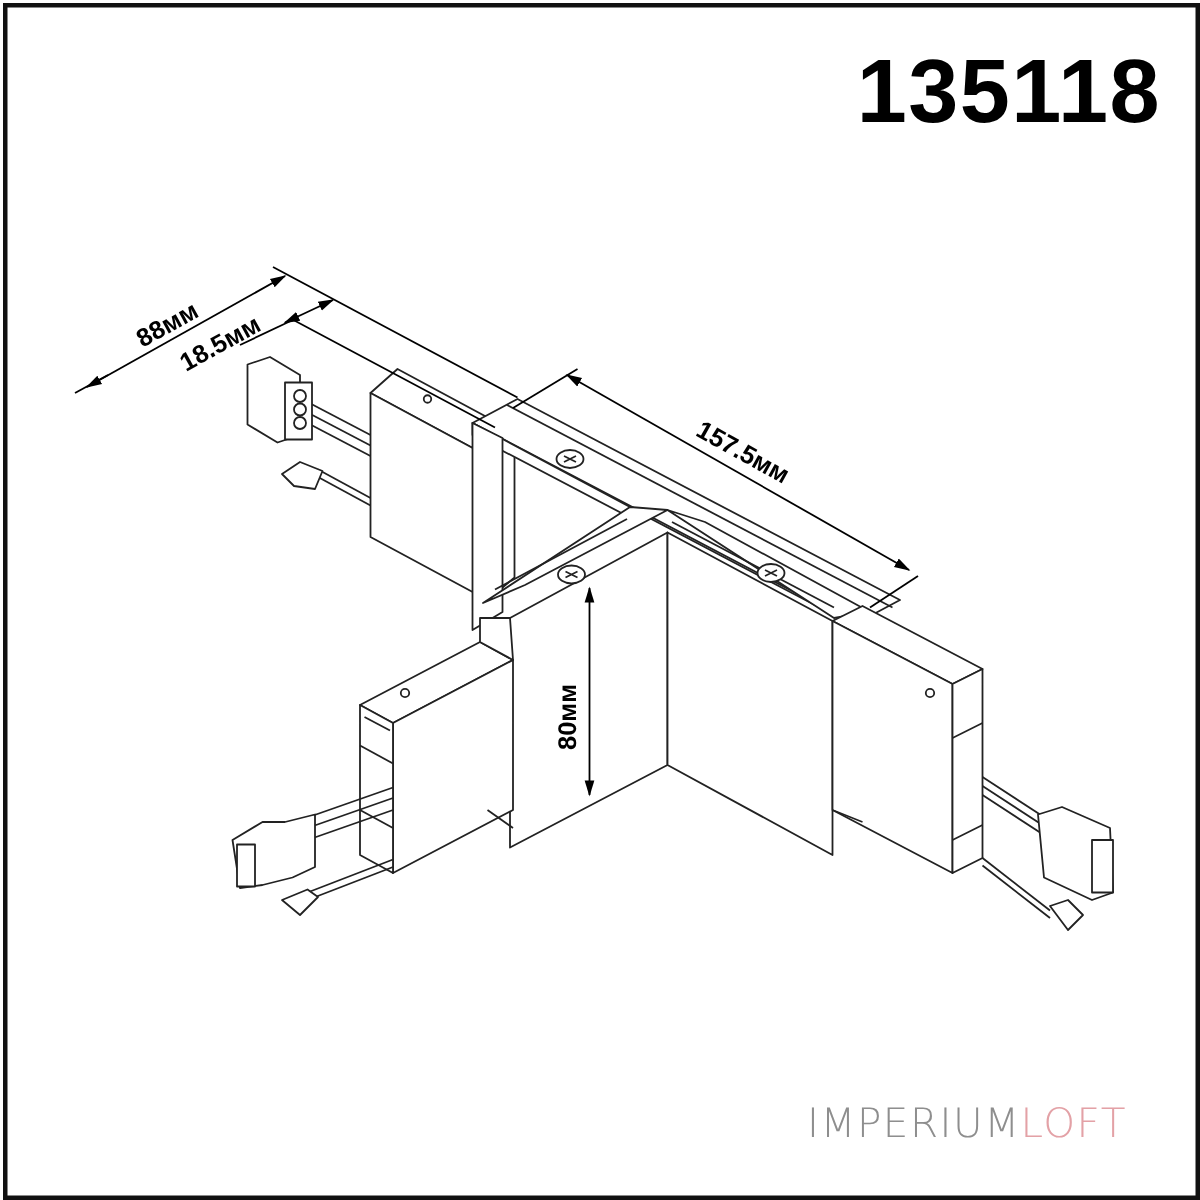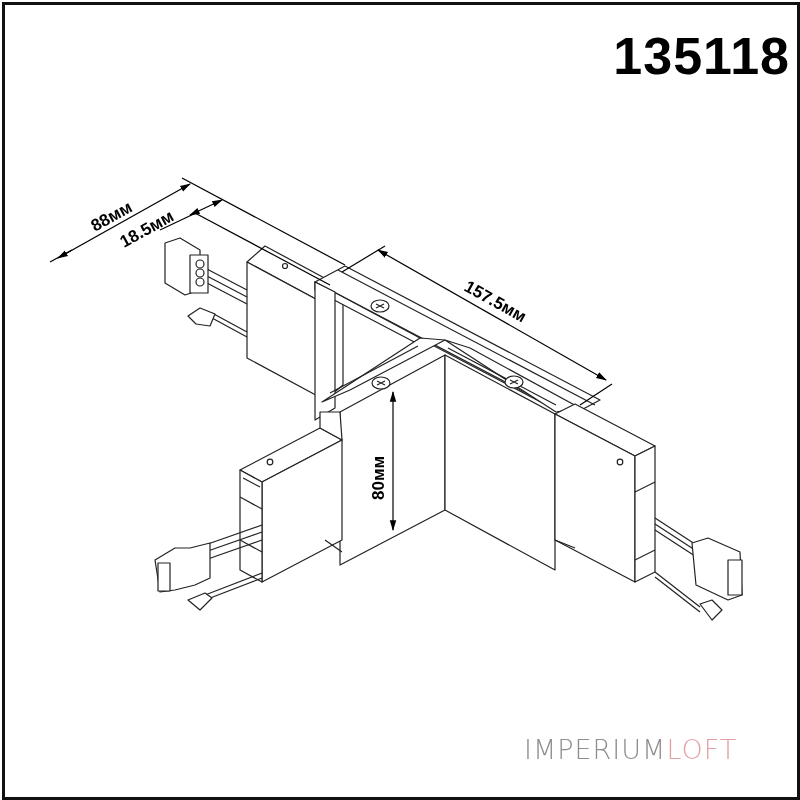--- a/index.html
+++ b/index.html
@@ -1,19 +1,19 @@
 <!DOCTYPE html>
 <html><head>
   <meta charset="utf-8">
   <style>
     html, body { margin: 0; padding: 0; background: #ffffff; }
     body { width: 800px; height: 800px; position: relative; overflow: hidden; font-family: "Liberation Sans", sans-serif; }
     .frame { position: absolute; left: 2px; top: 2px; width: 792px; height: 792px; border: 3px solid #111111; box-sizing: content-box; }
-    .article { position: absolute; right: 10px; top: 26px; font-family: "Liberation Sans", sans-serif; font-weight: bold; font-size: 52px; color: #000; letter-spacing: 1px; }
-    .brand { position: absolute; left: 524px; top: 734px; font-family: "DejaVu Sans", sans-serif; font-size: 27px; letter-spacing: 1px; font-weight: 300; }
+    .article { position: absolute; right: 26px; top: 26px; font-family: "Liberation Sans", sans-serif; font-weight: bold; font-size: 60px; color: #000; letter-spacing: 1px; }
+    .brand { position: absolute; left: 538px; top: 734px; font-family: "DejaVu Sans", sans-serif; font-size: 27px; letter-spacing: 1px; font-weight: 300; }
     .brand .b1 { color: #8e8e8e; }
     .brand .b2 { color: #e3a1a6; }
     svg.drawing { position: absolute; left: 0; top: 0; }
     .dim { font-family: "Liberation Sans", sans-serif; font-weight: bold; font-size: 17px; fill: #000; }
   </style>
 </head>
 <body>
 
 <div class="frame"></div>
 

